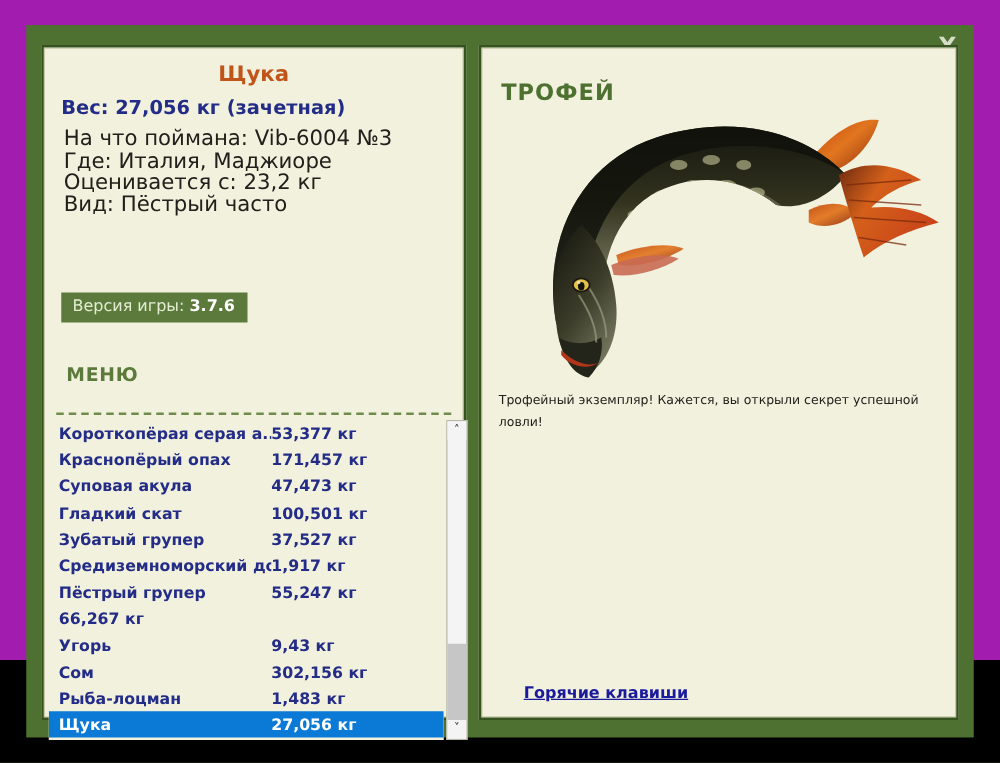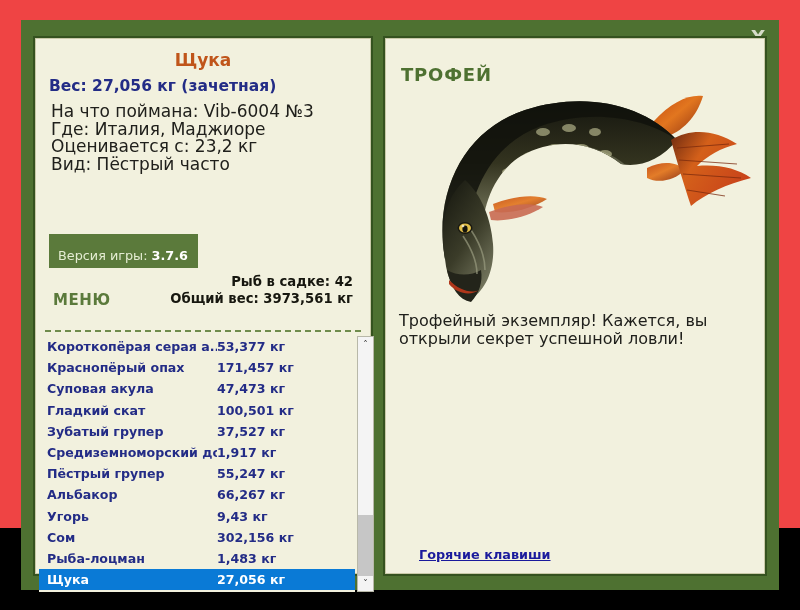--- a/index.html
+++ b/index.html
@@ -10,21 +10,21 @@
     height: 610px;
     background: #000000;
     font-family: "DejaVu Sans", "Liberation Sans", sans-serif;
     overflow: hidden;
   }
 
   #app {
     position: absolute;
     left: 0; top: 0;
     width: 800px; height: 528px;
-    background: #ef4444;
+    background: #a21caf;
   }
 
   
   .window-frame {
     position: absolute;
     left: 21px; top: 20px;
     width: 758px; height: 570px;
     background: #4e7131;
   }
 
@@ -80,21 +80,21 @@
   .detail-list {
     margin: 8px 0 0 16px;
     color: #20201c;
     font-size: 17px;
     line-height: 17.5px;
   }
 
   .version-badge {
     position: absolute;
     left: 14px; top: 196px;
-    padding: 14px 10px 5px 9px;
+    padding: 4px 10px 5px 9px;
     background: #5b7a3b;
     color: #e4ecd2;
     font-size: 12.8px;
     white-space: nowrap;
   }
   .version-badge b {
     color: #ffffff;
     font-weight: bold;
   }
 
@@ -196,21 +196,21 @@
     left: 0; top: 6px;
     width: 384px; height: 272px;
     z-index: 2;
   }
 
   .trophy-text {
     position: absolute;
     left: 14px; top: 274px;
     width: 352px;
     color: #20201c;
-    font-size: 16px;
+    font-size: 10px;
     line-height: 17.5px;
   }
 
   .hotkeys-link {
     position: absolute;
     left: 14px; bottom: 12px;
     color: #1a1a9c;
     font-size: 12.8px;
     font-weight: bold;
     text-decoration: underline;
@@ -240,24 +240,20 @@
         <div>Вид: Пёстрый часто</div>
       </div>
 
       <div class="version-badge">
         <span>Версия игры:</span>
         <b>3.7.6</b>
       </div>
 
       <div class="menu-label">МЕНЮ</div>
 
-      <div class="stats">
-        <div>Рыб в садке: 42</div>
-        <div>Общий вес: 3973,561 кг</div>
-      </div>
 
       <div class="divider"></div>
 
       <div class="list-viewport">
           <div class="list-row">
             <span class="name">Короткопёрая серая а...</span>
             <span class="weight">53,377 кг</span>
           </div>
           <div class="list-row">
             <span class="name">Краснопёрый опах</span>
@@ -277,21 +273,20 @@
           </div>
           <div class="list-row">
             <span class="name">Средиземноморский до...</span>
             <span class="weight">1,917 кг</span>
           </div>
           <div class="list-row">
             <span class="name">Пёстрый групер</span>
             <span class="weight">55,247 кг</span>
           </div>
           <div class="list-row">
-            <span class="name">Альбакор</span>
             <span class="weight">66,267 кг</span>
           </div>
           <div class="list-row">
             <span class="name">Угорь</span>
             <span class="weight">9,43 кг</span>
           </div>
           <div class="list-row">
             <span class="name">Сом</span>
             <span class="weight">302,156 кг</span>
           </div>

